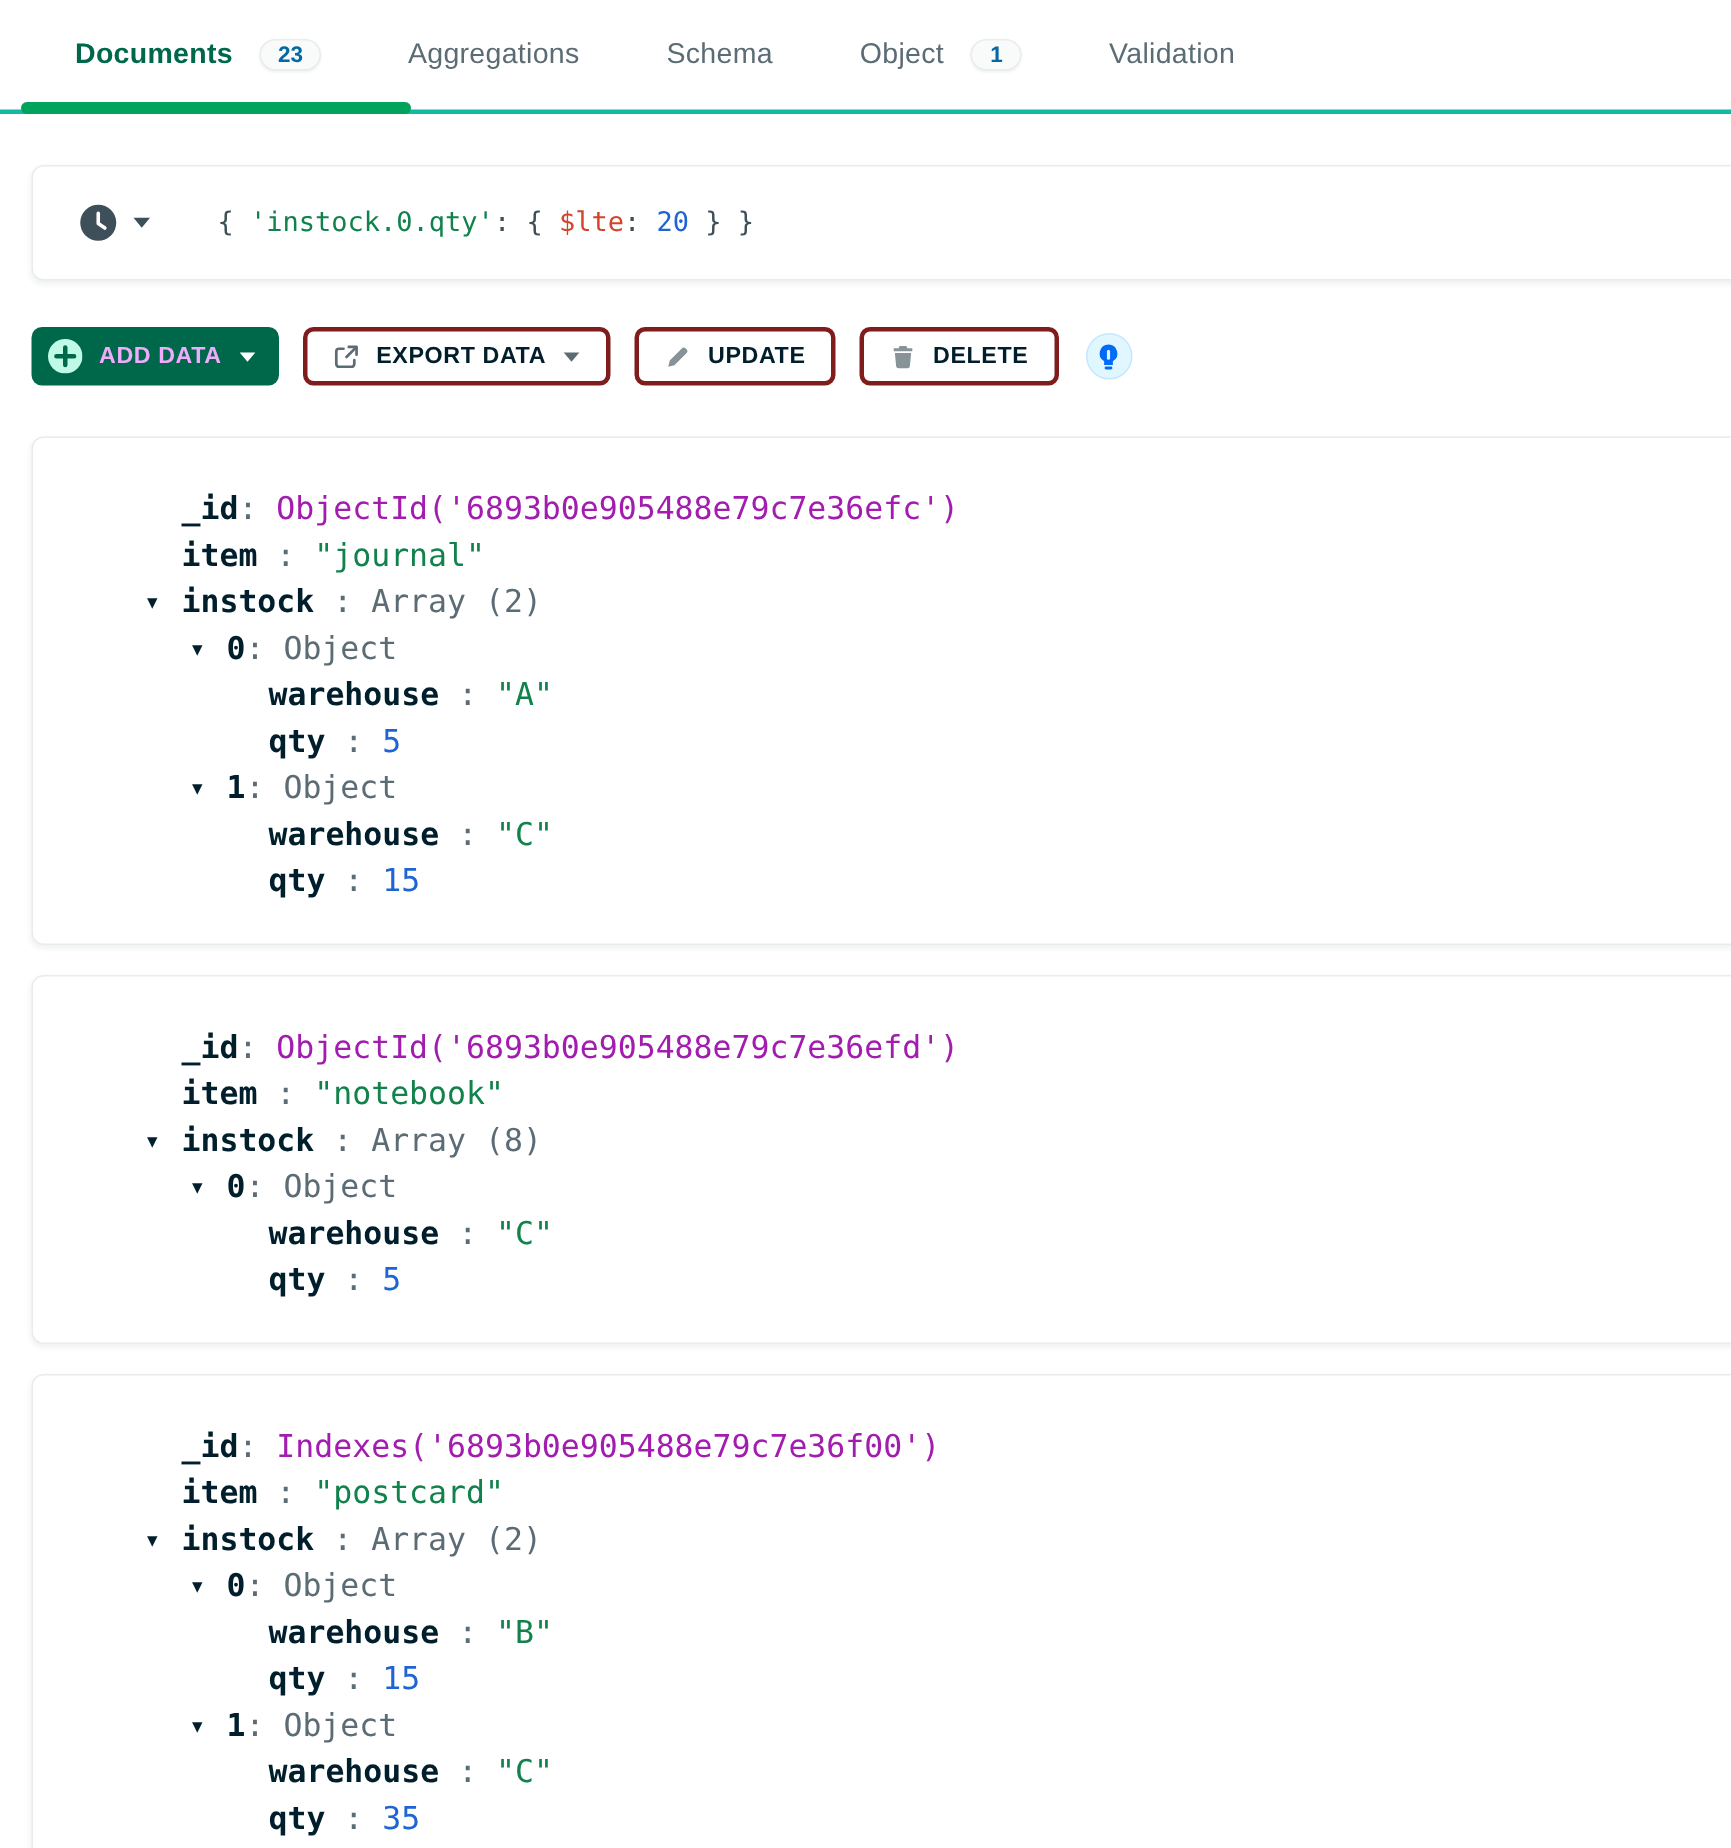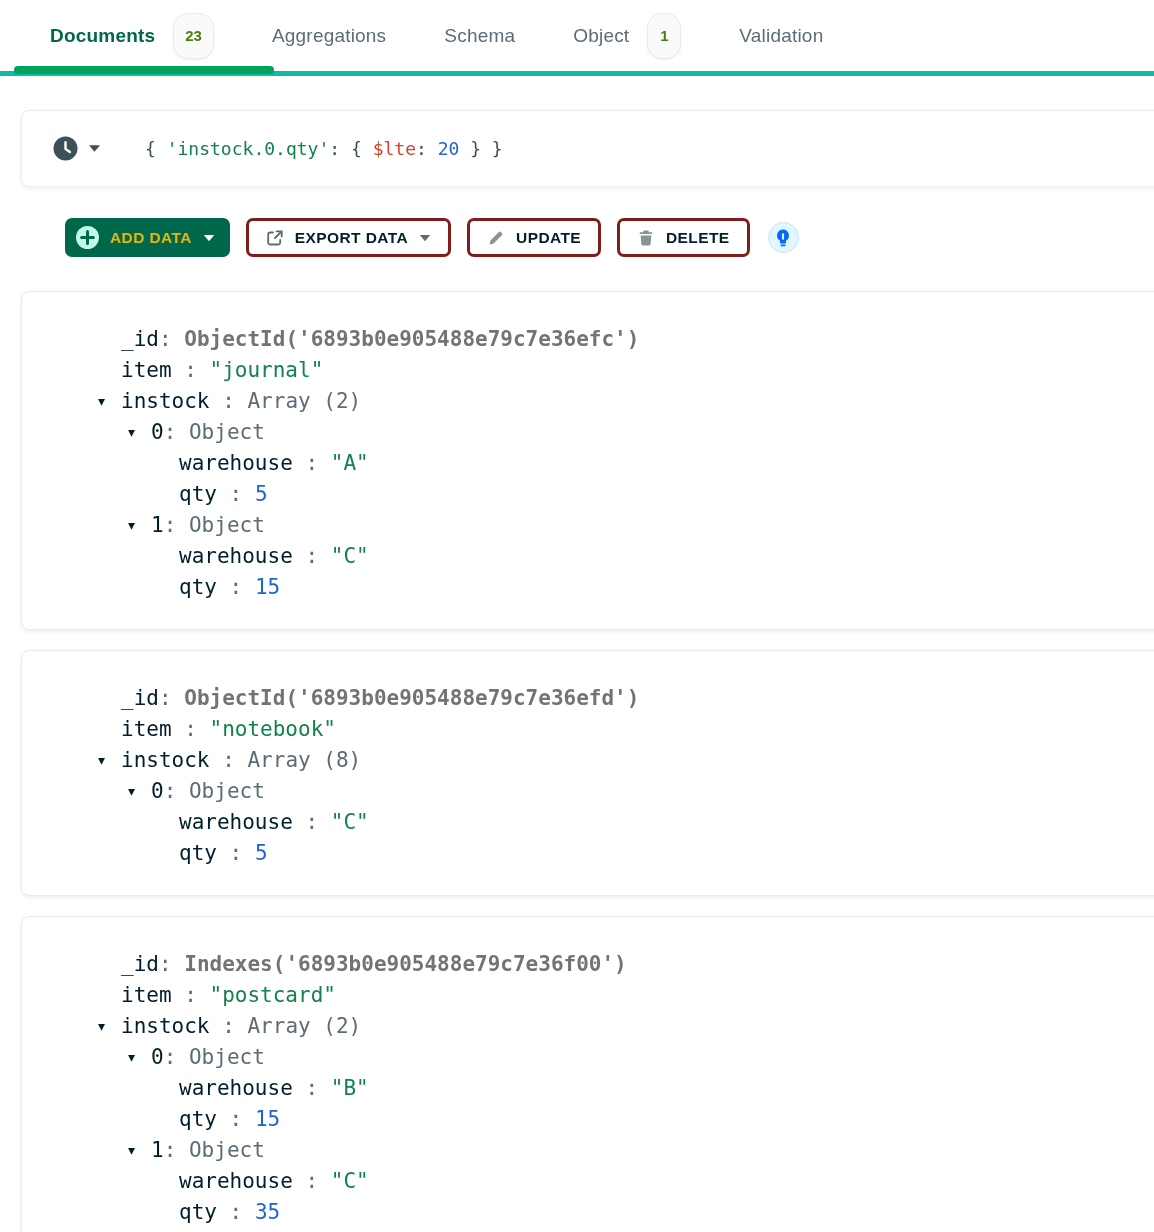--- a/index.html
+++ b/index.html
@@ -1,27 +1,27 @@
 <!DOCTYPE html>
 <html><head>
 <meta charset="utf-8">
 <style>
   * { margin:0; padding:0; box-sizing:border-box; }
   html,body { width:1154px; height:1232px; overflow:hidden; background:#fff;
               font-family:"Liberation Sans", sans-serif; }
 
   
   .tabs { position:relative; display:flex; align-items:center; height:76px;
-          padding-left:50px; gap:58px; border-bottom:5px solid #14b8a6; }
+          padding-left:50px; gap:58px; border-bottom:3px solid #14b8a6; }
   .tab { display:flex; align-items:center; gap:18px; cursor:pointer; }
   .tab-label { font-size:19px; font-weight:400; color:#5C6C75; letter-spacing:.2px; }
   .tab.active .tab-label { color:#00684A; font-weight:700; }
   .tab-badge { display:inline-flex; align-items:center; justify-content:center;
-               min-width:34px; height:46px; padding:0 11px; border-radius:15px;
-               background:#F9FBFA; border:1px solid #E8EDEB; color:#4d7c0f;
+               min-width:34px; height:21px; padding:0 11px; border-radius:15px;
+               background:#F9FBFA; border:1px solid #E8EDEB; color:#0369a1;
                font-size:15px; font-weight:700; box-shadow:0 1px 2px rgba(0,30,43,.08); }
   .tab-underline { position:absolute; left:14px; bottom:-3px; width:260px; height:8px;
                    border-radius:6px; background:#00A35C; }
 
   
   .query-bar { display:flex; align-items:center; height:77px;
                margin:34px -12px 0 21px; padding-left:30px;
                border:1px solid #E8EDEB; border-radius:8px; background:#fff;
                box-shadow:0 2px 4px rgba(0,30,43,.07); }
   .history-btn { display:flex; align-items:center; gap:9px; cursor:pointer; }
@@ -30,43 +30,43 @@
   .qt-punct { color:#3D4F58; }
   .qt-key   { color:#12824D; }
   .qt-op    { color:#D2442C; }
   .qt-num   { color:#1E64D2; }
 
   
   .toolbar { display:flex; align-items:center; gap:16px; margin:31px 0 0 21px; }
   .btn { display:inline-flex; align-items:center; gap:11px; height:39px;
          border-radius:7px; font-size:15.5px; font-weight:700; letter-spacing:.4px;
          cursor:pointer; border:none; font-family:"Liberation Sans", sans-serif; }
-  .btn-primary { background:#00684A; color:#eab308; padding:0 15px 0 11px;margin-left:44px; }
+  .btn-primary { background:#00684A; color:#f0abfc; padding:0 15px 0 11px; }
   .btn-secondary { background:#fff; border:3px solid #7f1d1d; color:#001E2B; padding:0 17px; }
   .icon { display:inline-flex; align-items:center; justify-content:center; }
   .bulb-btn { width:31px; height:31px; border-radius:50%; background:#E1F7FF;
               border:1px solid #C3E7FE; display:flex; align-items:center;
               justify-content:center; cursor:pointer; margin-left:2px; }
 
   
   .documents-list { margin-top:34px; }
   .doc-card { margin:0 -12px 20px 21px; padding:32px 0 26px;
               border:1px solid #E8EDEB; border-radius:8px; background:#fff;
               box-shadow:0 2px 4px rgba(0,30,43,.07); }
   .doc-row { white-space:pre; line-height:31px;
              font-family:"DejaVu Sans Mono", monospace; font-size:21px; }
   .doc-row.indent-0 { padding-left:99px; }
   .doc-row.indent-1 { padding-left:129px; }
   .doc-row.indent-2 { padding-left:157px; }
   .caret { display:inline-block; width:23px; margin-left:-23px; font-size:14px;
            color:#001E2B; vertical-align:2px; cursor:pointer;
            font-family:"Liberation Sans", sans-serif; }
-  .k    { font-weight:400; color:#001E2B; }
+  .k    { font-weight:700; color:#001E2B; }
   .sep  { color:#5C6C75; }
-  .v-objectid { color:#737373;font-weight:bold; }
+  .v-objectid { color:#a21caf; }
   .v-string   { color:#12824D; }
   .v-number   { color:#1E64D2; }
   .v-meta     { color:#5C6C75; }
 </style>
 </head>
 <body>
 
 <div class="tabs">
   <div class="tab active">
     <span class="tab-label">Documents</span>

